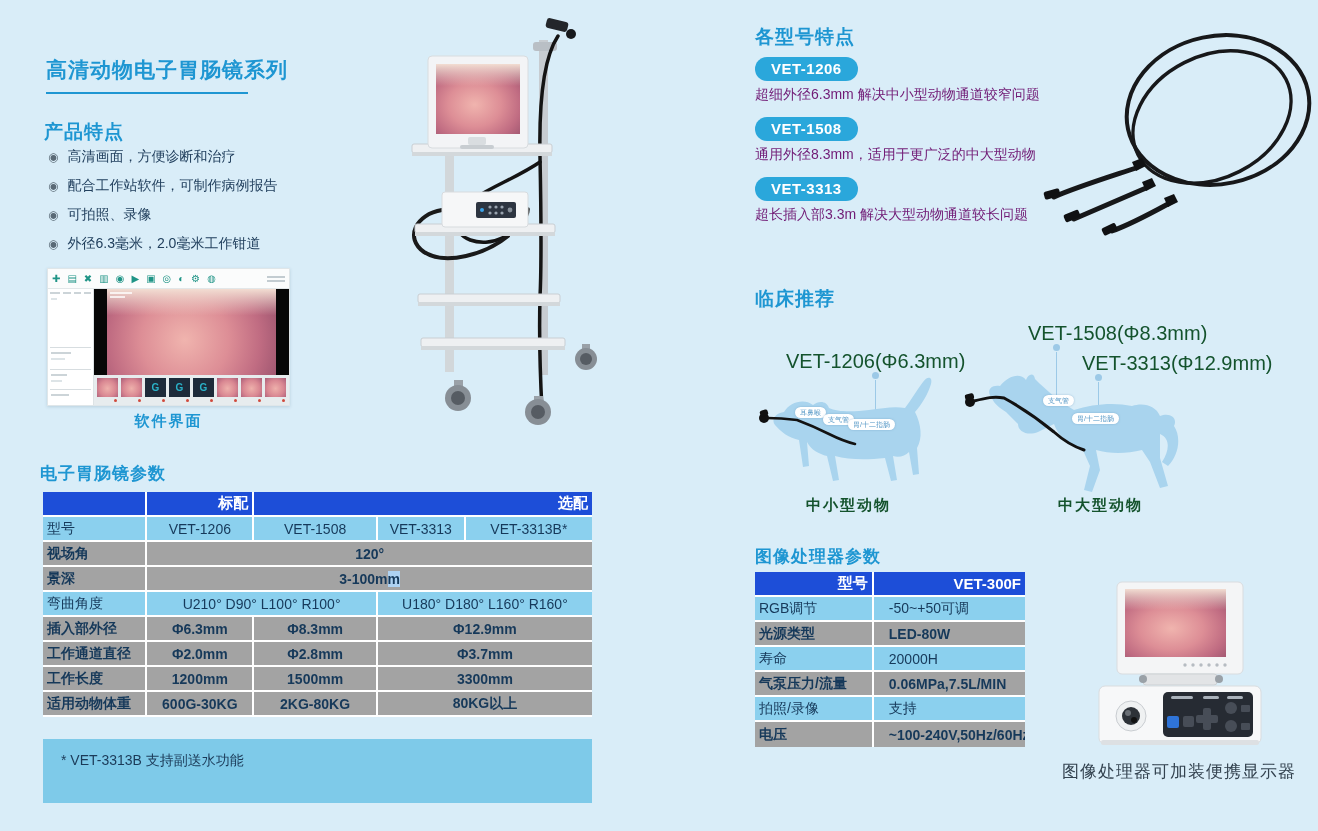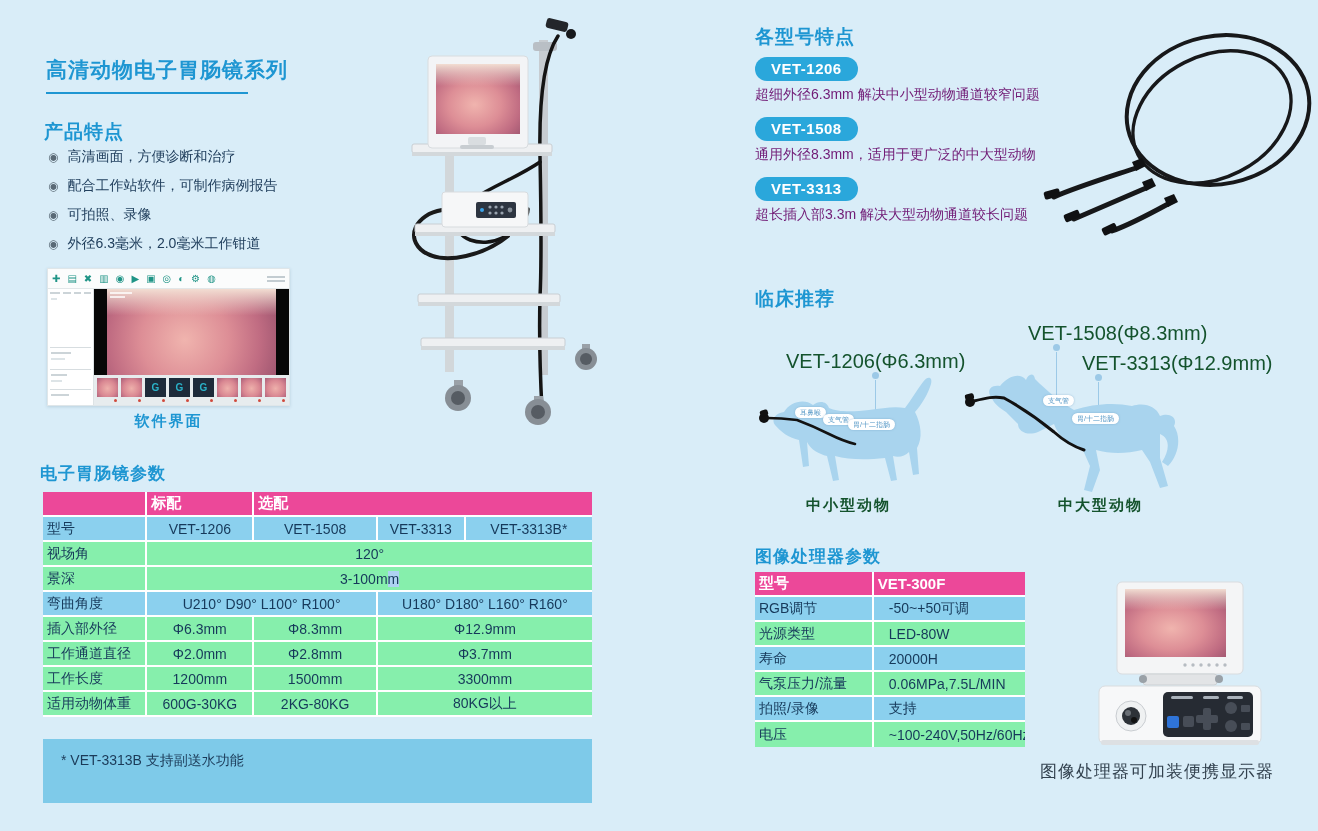--- a/index.html
+++ b/index.html
@@ -45,22 +45,22 @@
   .thumb::after { content:""; position:absolute; right:1px; bottom:-5px; width:3px; height:3px;
                   border-radius:50%; background:#d04a3c; }
   .sw-caption { position:absolute; left:47px; top:412px; width:243px; text-align:center;
                 font-size:15px; font-weight:bold; color:#1e96d2; letter-spacing:2px; }
 
   
   table.param { border-collapse:separate; border-spacing:0; table-layout:fixed; }
   table.param th, table.param td { border-right:2px solid #fff; border-bottom:2px solid #fff;
         font-size:14px; color:#16395a; height:25px; padding:0 4px; overflow:hidden; white-space:nowrap; }
   table.param th:last-child, table.param td:last-child { border-right:none; }
-  table.param th { background:#ec4899; color:#fff; font-weight:bold; font-size:15px; text-align:left; }
-  td.shade-light { background:#86efac; }
+  table.param th { background:#1d4ed8; color:#fff; font-weight:bold; font-size:15px; text-align:right; }
+  td.shade-light { background:#a3a3a3;font-weight:bold; }
   td.shade-dark  { background:#8bd0ee; }
   td.row-label { text-align:left; padding-left:13px; }
   td.val { text-align:center; }
   #scope-table { position:absolute; left:43px; top:492px; width:549px; }
   #scope-footnote { position:absolute; left:43px; top:739px; width:549px; height:64px;
                     background:#7ecae9; font-size:14px; color:#1b3a58; padding:13px 0 0 18px; }
   .hl { background:#aed2f2; }
 
   #proc-table { position:absolute; left:755px; top:572px; width:270px; }
   #proc-table td.val { text-align:left; padding-left:15px; }
@@ -74,21 +74,21 @@
 
   
   .scope-label { position:absolute; font-size:20px; color:#14532d; }
   .leader-dot  { position:absolute; width:7px; height:7px; border-radius:50%; background:#9cc9e7; }
   .leader-line { position:absolute; width:1px; background:#9cc9e7; }
   .organ-pill { position:absolute; background:#fff; color:#4f94c4; font-size:7px; line-height:1;
                 padding:2px 5px; border-radius:7px; box-shadow:0 0 2px rgba(90,140,180,.5); white-space:nowrap; }
   .animal-caption { position:absolute; font-size:15px; font-weight:bold; color:#14532d; letter-spacing:2px; }
 
   
-  #proc-caption { position:absolute; left:1040px; top:760px; width:278px; 
+  #proc-caption { position:absolute; left:1040px; top:760px; width:278px; text-align:center;
                   font-size:17px; color:#33424f; letter-spacing:1px; }
 
   svg { position:absolute; overflow:visible; }
 </style>
 </head>
 <body>
 
 <div id="canvas">
 
   <svg width="0" height="0">

